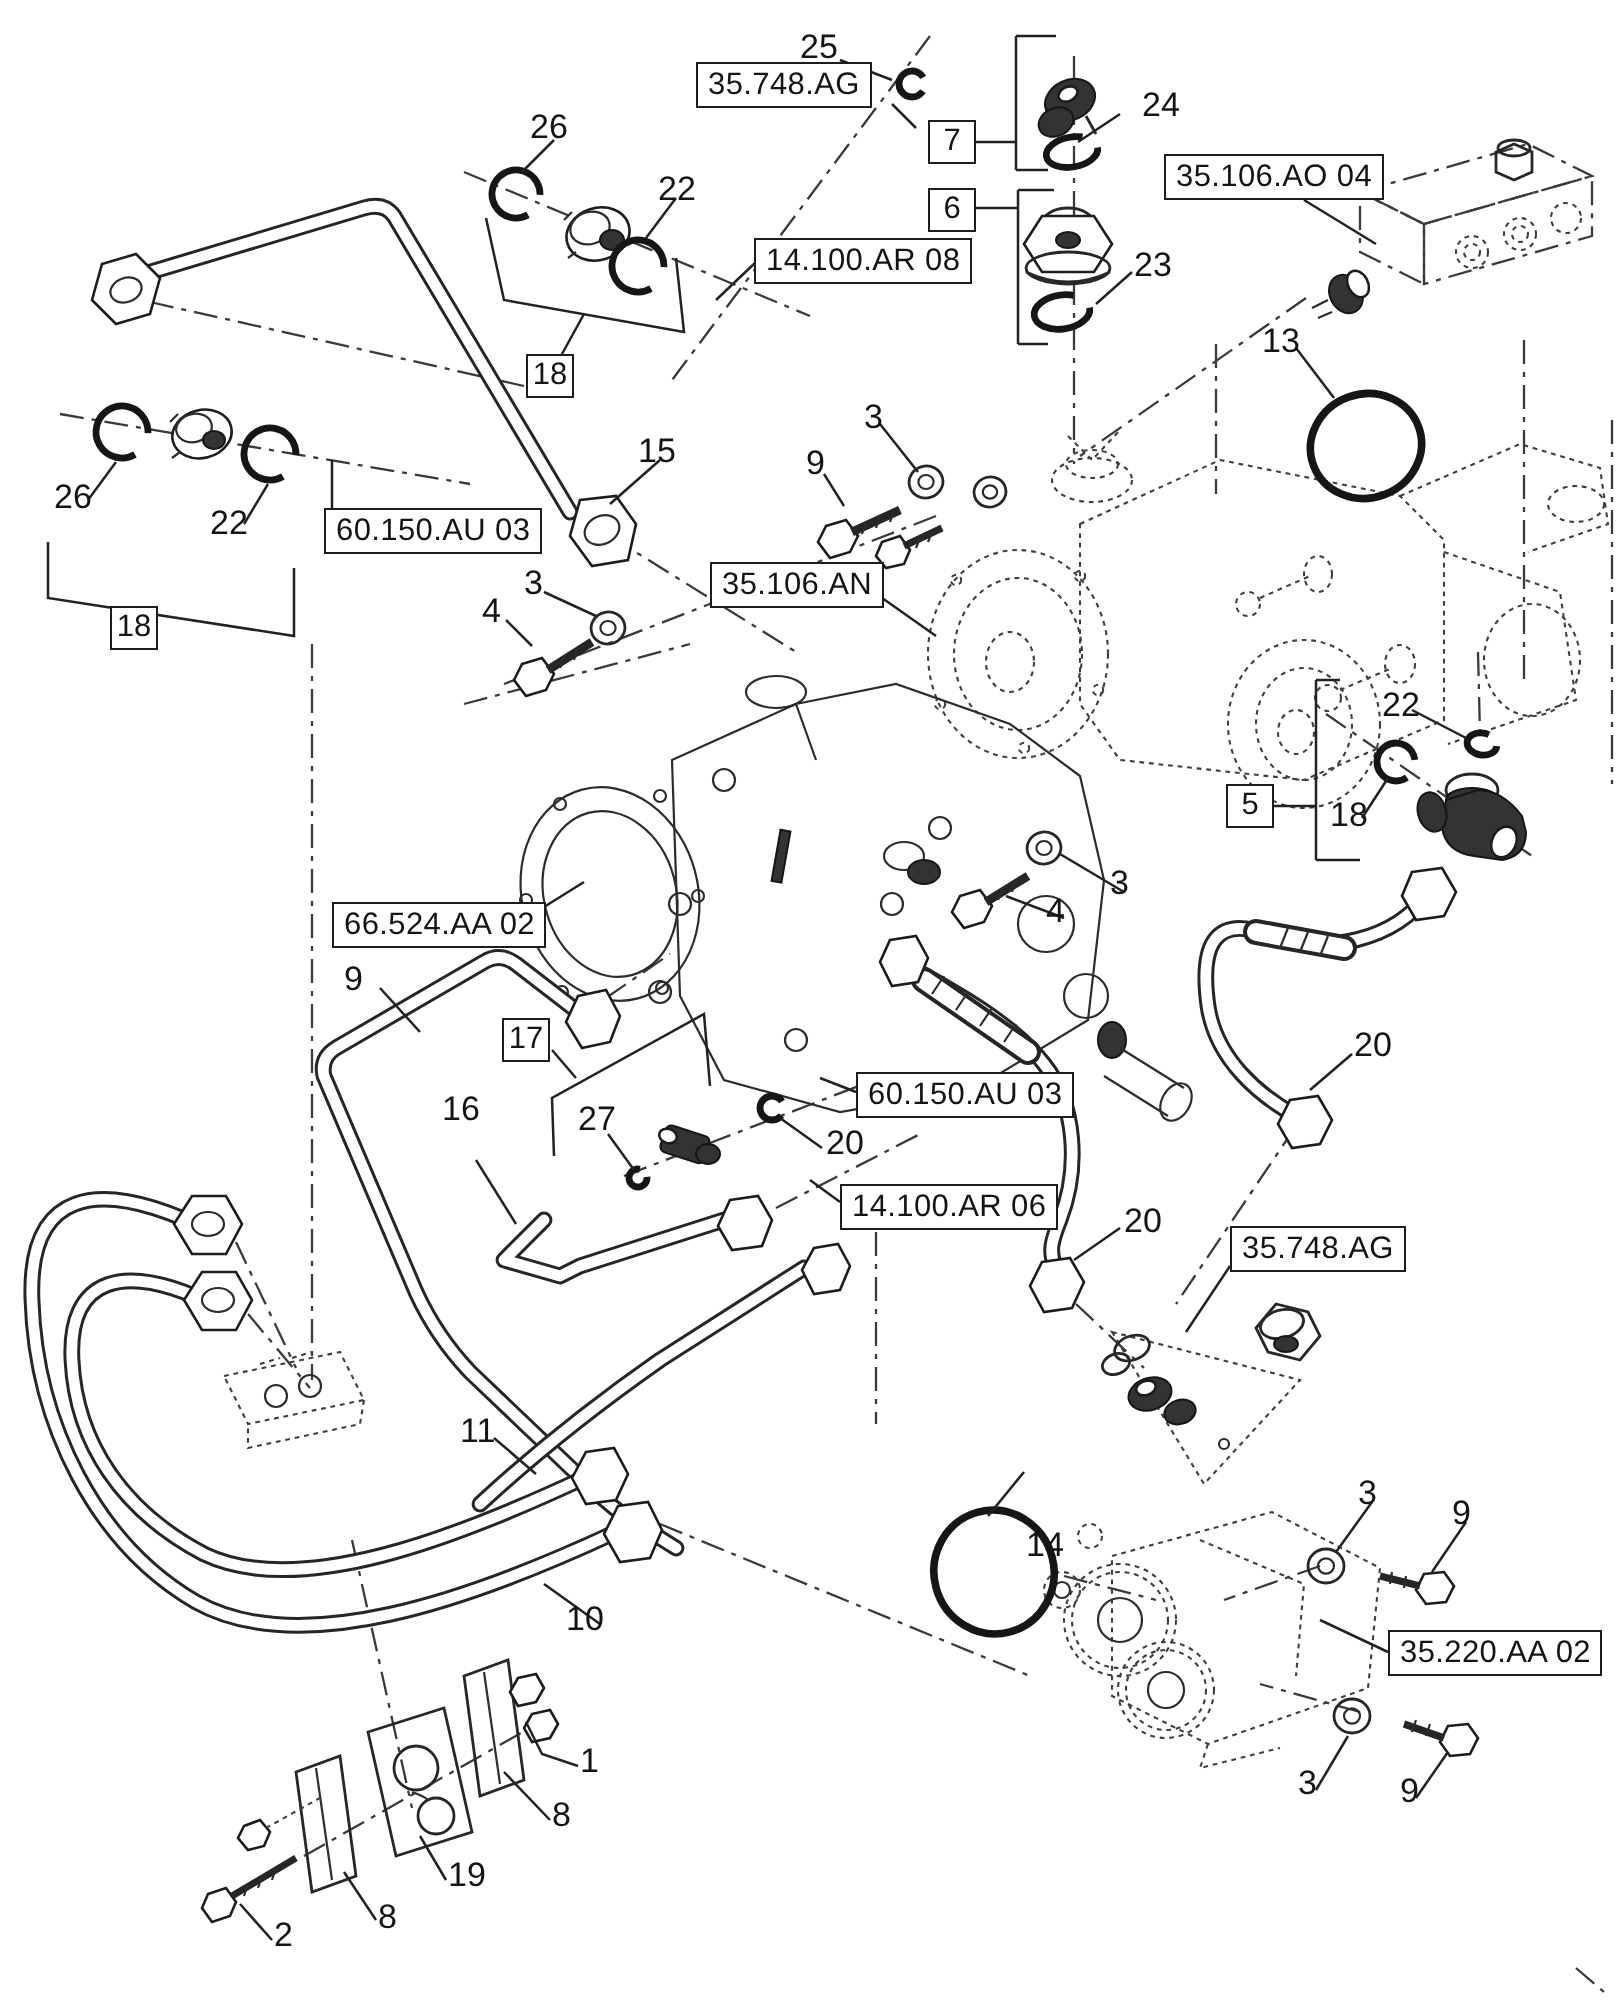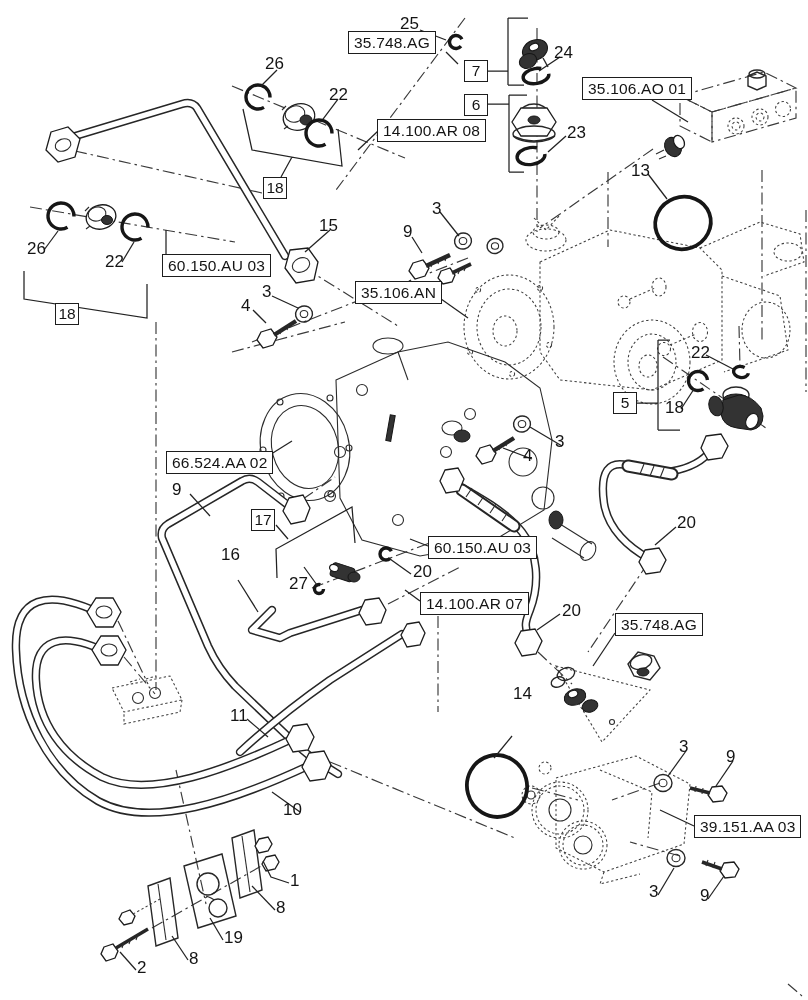--- a/index.html
+++ b/index.html
@@ -400,61 +400,61 @@
     <path class="lead" d="M488,104 L509,104 M509,95 L509,172 M509,95 L527,95 M509,172 L524,172"></path>
     <path class="lead" d="M243,109 L252,150 L342,166 L338,129 M292,157 L281,177"></path>
     <path class="lead" d="M24,271 L24,299 L147,318 L147,284"></path>
     <path class="lead" d="M637,403 L658,403 M658,340 L658,430 M658,340 L670,340 M658,430 L680,430"></path>
     <path class="lead" d="M277,578 L276,549 L352,507 L355,543 M276,525 L288,539"></path>
     <path class="lead" d="M166,230 L166,254"></path>
   </g>
 </svg>
 
   <div class="ref-box" style="left:348px;top:31px">35.748.AG</div>
-  <div class="ref-box" style="left:582px;top:77px">35.106.AO 01</div>
+  <div class="ref-box" style="left:582px;top:77px">35.106.AO 04</div>
   <div class="ref-box" style="left:377px;top:119px">14.100.AR 08</div>
   <div class="ref-box" style="left:162px;top:254px">60.150.AU 03</div>
   <div class="ref-box" style="left:355px;top:281px">35.106.AN</div>
   <div class="ref-box" style="left:166px;top:451px">66.524.AA 02</div>
   <div class="ref-box" style="left:428px;top:536px">60.150.AU 03</div>
-  <div class="ref-box" style="left:420px;top:592px">14.100.AR 07</div>
+  <div class="ref-box" style="left:420px;top:592px">14.100.AR 06</div>
   <div class="ref-box" style="left:615px;top:613px">35.748.AG</div>
-  <div class="ref-box" style="left:694px;top:815px">39.151.AA 03</div>
+  <div class="ref-box" style="left:694px;top:815px">35.220.AA 02</div>
 
   <div class="group-box" style="left:464px;top:60px">7</div>
   <div class="group-box" style="left:464px;top:94px">6</div>
   <div class="group-box" style="left:263px;top:177px">18</div>
   <div class="group-box" style="left:55px;top:303px">18</div>
   <div class="group-box" style="left:613px;top:392px">5</div>
   <div class="group-box" style="left:251px;top:509px">17</div>
 
   <div class="callout" style="left:400px;top:14px">25</div>
-  <div class="callout" style="left:554px;top:43px">24</div>
+  <div class="callout" style="left:571px;top:43px">24</div>
   <div class="callout" style="left:567px;top:123px">23</div>
   <div class="callout" style="left:265px;top:54px">26</div>
   <div class="callout" style="left:329px;top:85px">22</div>
   <div class="callout" style="left:319px;top:216px">15</div>
   <div class="callout" style="left:27px;top:239px">26</div>
   <div class="callout" style="left:105px;top:252px">22</div>
   <div class="callout" style="left:631px;top:161px">13</div>
   <div class="callout" style="left:432px;top:199px">3</div>
   <div class="callout" style="left:403px;top:222px">9</div>
   <div class="callout" style="left:262px;top:282px">3</div>
   <div class="callout" style="left:241px;top:296px">4</div>
   <div class="callout" style="left:691px;top:343px">22</div>
   <div class="callout" style="left:665px;top:398px">18</div>
   <div class="callout" style="left:555px;top:432px">3</div>
   <div class="callout" style="left:523px;top:446px">4</div>
   <div class="callout" style="left:172px;top:480px">9</div>
   <div class="callout" style="left:677px;top:513px">20</div>
-  <div class="callout" style="left:289px;top:574px">27</div>
+  <div class="callout" style="left:289px;top:550px">27</div>
   <div class="callout" style="left:413px;top:562px">20</div>
   <div class="callout" style="left:221px;top:545px">16</div>
   <div class="callout" style="left:562px;top:601px">20</div>
-  <div class="callout" style="left:513px;top:684px">14</div>
+  <div class="callout" style="left:513px;top:763px">14</div>
   <div class="callout" style="left:679px;top:737px">3</div>
   <div class="callout" style="left:726px;top:747px">9</div>
   <div class="callout" style="left:230px;top:706px">11</div>
   <div class="callout" style="left:283px;top:800px">10</div>
   <div class="callout" style="left:290px;top:871px">1</div>
   <div class="callout" style="left:276px;top:898px">8</div>
   <div class="callout" style="left:224px;top:928px">19</div>
   <div class="callout" style="left:189px;top:949px">8</div>
   <div class="callout" style="left:137px;top:958px">2</div>
   <div class="callout" style="left:649px;top:882px">3</div>

